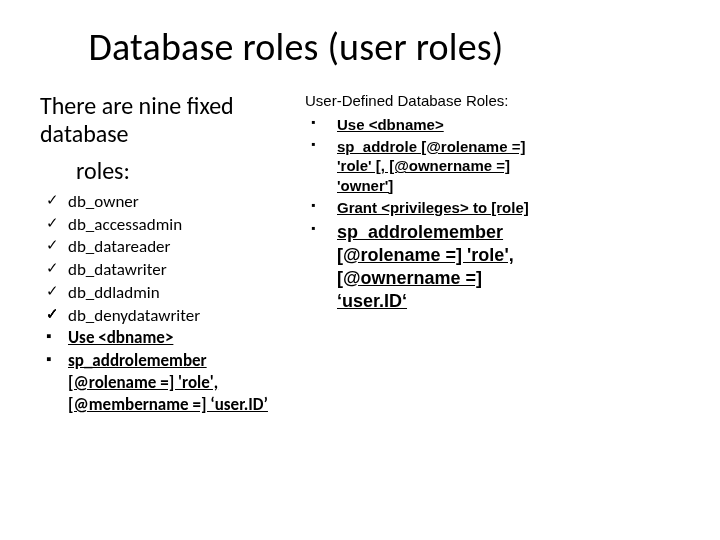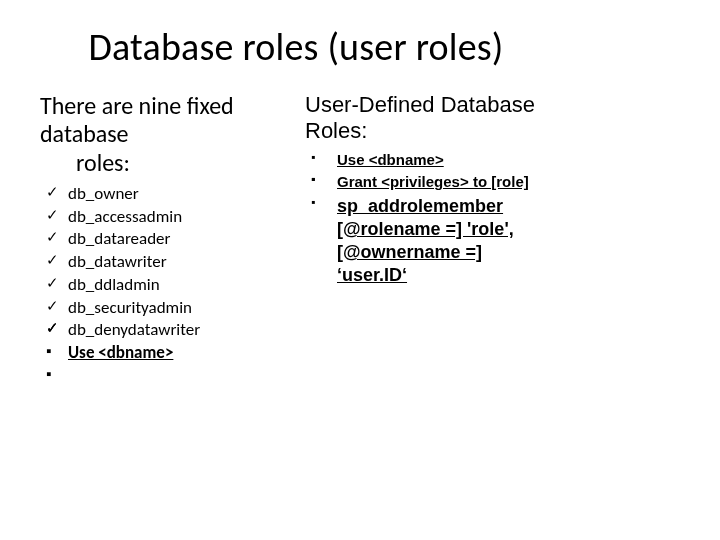--- a/index.html
+++ b/index.html
@@ -36,23 +36,24 @@
   .subhead-left {
     font-size: 24px;
     font-weight: 400;
     line-height: 1.18;
     margin-bottom: 6px;
     padding-left: 0;
   }
   .subhead-left .indent2 {
     display: block;
     padding-left: 36px;
+    margin-top: 8px;
   }
   .subhead-right {
-    font-size: 22px;
+    font-size: 15px;
     font-family: Arial, sans-serif;
     font-weight: 400;
     margin-bottom: 6px;
   }
   ul.bullets {
     list-style: none;
     padding: 0;
     margin: 0 0 0 4px;
   }
   ul.bullets li {
@@ -111,33 +112,33 @@
       <div class="subhead-left">
         <span>There are nine fixed database</span>
         <span class="indent2">roles:</span>
       </div>
       <ul class="bullets" id="left-list">
           <li><span class="mk">✓</span><span>db_owner</span></li>
           <li><span class="mk">✓</span><span>db_accessadmin</span></li>
           <li><span class="mk">✓</span><span>db_datareader</span></li>
           <li><span class="mk">✓</span><span>db_datawriter</span></li>
           <li><span class="mk">✓</span><span>db_ddladmin</span></li>
-          <li><span class="mk">✓</span><span>db_securityadmin</span></li>
+          <li><span class="mk">✓</span></li>
           <li><span class="mk">✓</span></li>
           <li><span class="mk">✓</span></li>
           <li><span class="mk">✓</span><span>db_denydatawriter</span></li>
           <li><span class="mk">▪</span><span class="bold">Use &lt;dbname&gt;</span></li>
-          <li><span class="mk">▪</span></li>
+          <li><span class="mk">▪</span><span class="bold">sp_addrolemember [@rolename =] 'role', [@membername =] ‘user.ID’</span></li>
         </ul>
     </div>
 
     <div class="col">
       <div class="subhead-right">User-Defined Database Roles:</div>
       <ul class="rbullets" id="right-list">
           <li><span class="mk">▪</span><span class="bold">Use &lt;dbname&gt;</span></li>
-          <li><span class="mk">▪</span></li>
+          <li><span class="mk">▪</span><span class="bold">sp_addrole [@rolename =] 'role' [, [@ownername =] 'owner']</span></li>
           <li><span class="mk">▪</span><span class="bold">Grant &lt;privileges&gt; to [role]</span></li>
           <li class="big"><span class="mk">▪</span><span class="bold">sp_addrolemember [@rolename =] 'role', [@ownername =] ‘user.ID‘</span></li>
         </ul>
     </div>
 
   </div>
 </div>
 
 </body></html>

